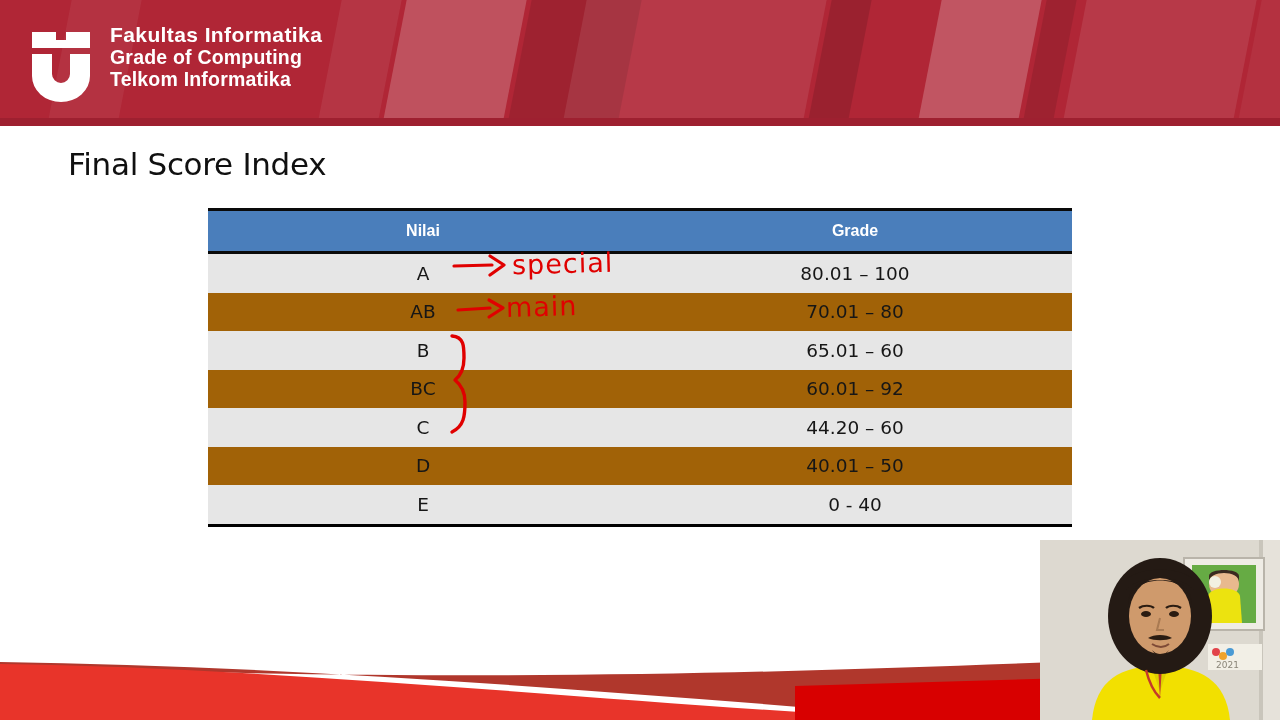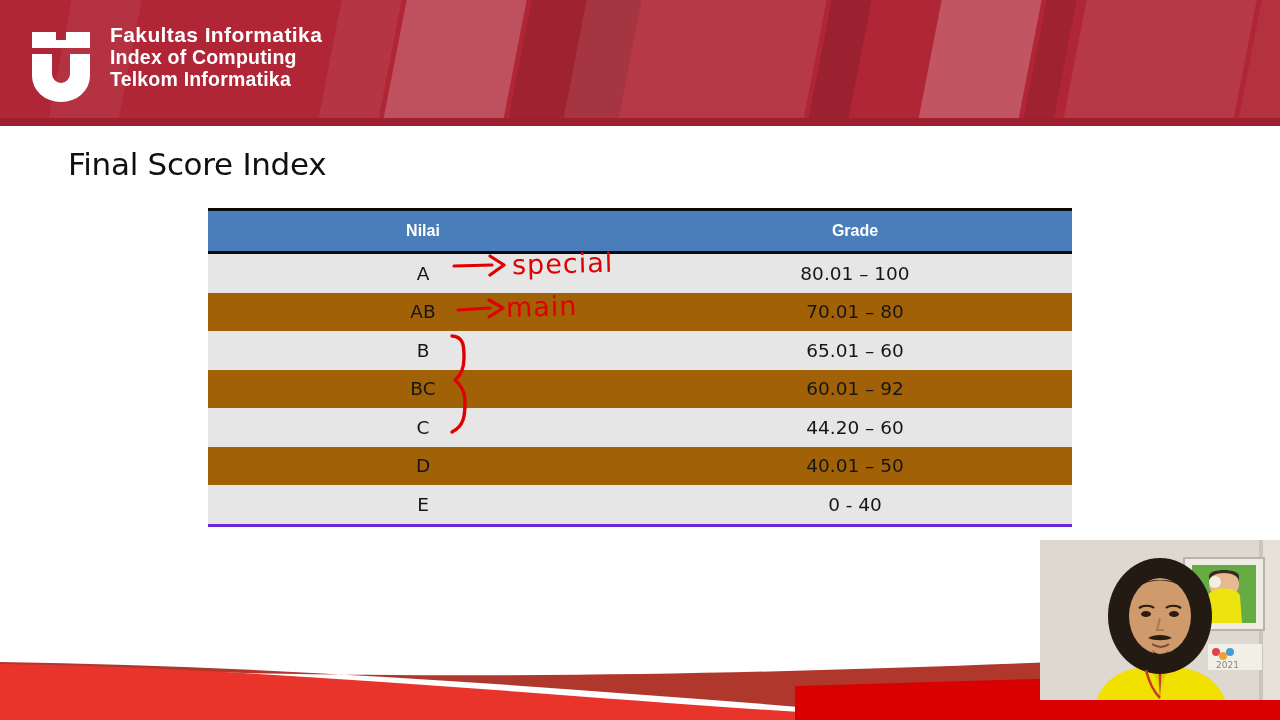--- a/index.html
+++ b/index.html
@@ -99,21 +99,21 @@
     position: absolute;
     left: 208px;
     top: 208px;
     width: 864px;
   }
   table#grade-table {
     border-collapse: collapse;
     width: 864px;
     table-layout: fixed;
     border-top: 3px solid #0a0a0a;
-    border-bottom: 3px solid #6d28d9;
+    border-bottom: 3px solid #000000;
   }
   table#grade-table th {
     background: #4a7ebb;
     color: #ffffff;
     font-size: 16px;
     font-weight: bold;
     height: 38px;
     border-bottom: 3px solid #0a0a0a;
     text-align: center;
     font-family: "Liberation Sans", sans-serif;
@@ -158,21 +158,21 @@
     height: 100px;
     overflow: hidden;
   }
 
   
   #webcam {
     position: absolute;
     left: 1040px;
     top: 540px;
     width: 240px;
-    height: 160px;
+    height: 180px;
     overflow: hidden;
     background: #d8d5cd;
   }
   #webcam-scene { position: absolute; inset: 0; }
 </style>
 </head>
 <body>
 
 <div id="slide">
 
@@ -190,21 +190,21 @@
 
     <div id="logo-mark">
       <svg width="62" height="72" viewBox="0 0 62 72" aria-hidden="true">
         <path d="M2 2 H26 V10 H36 V2 H60 V18 H2 Z" fill="#ffffff"></path>
         <path d="M2 24 H22 V44 a9 9 0 0 0 18 0 V24 H60 V46 a29 26 0 0 1 -58 0 Z" fill="#ffffff"></path>
       </svg>
     </div>
 
     <div id="logo-text">
       <span id="logo-line1">Fakultas Informatika</span>
-      <span id="logo-line2">Index of Computing</span>
+      <span id="logo-line2">Grade of Computing</span>
       <span id="logo-line3">Telkom Informatika</span>
     </div>
 
     <div id="banner-bottom-strip"></div>
   </div>
 
   <div id="page-title">Final Score Index</div>
 
   <div id="grade-table-wrap">
     <table id="grade-table">

